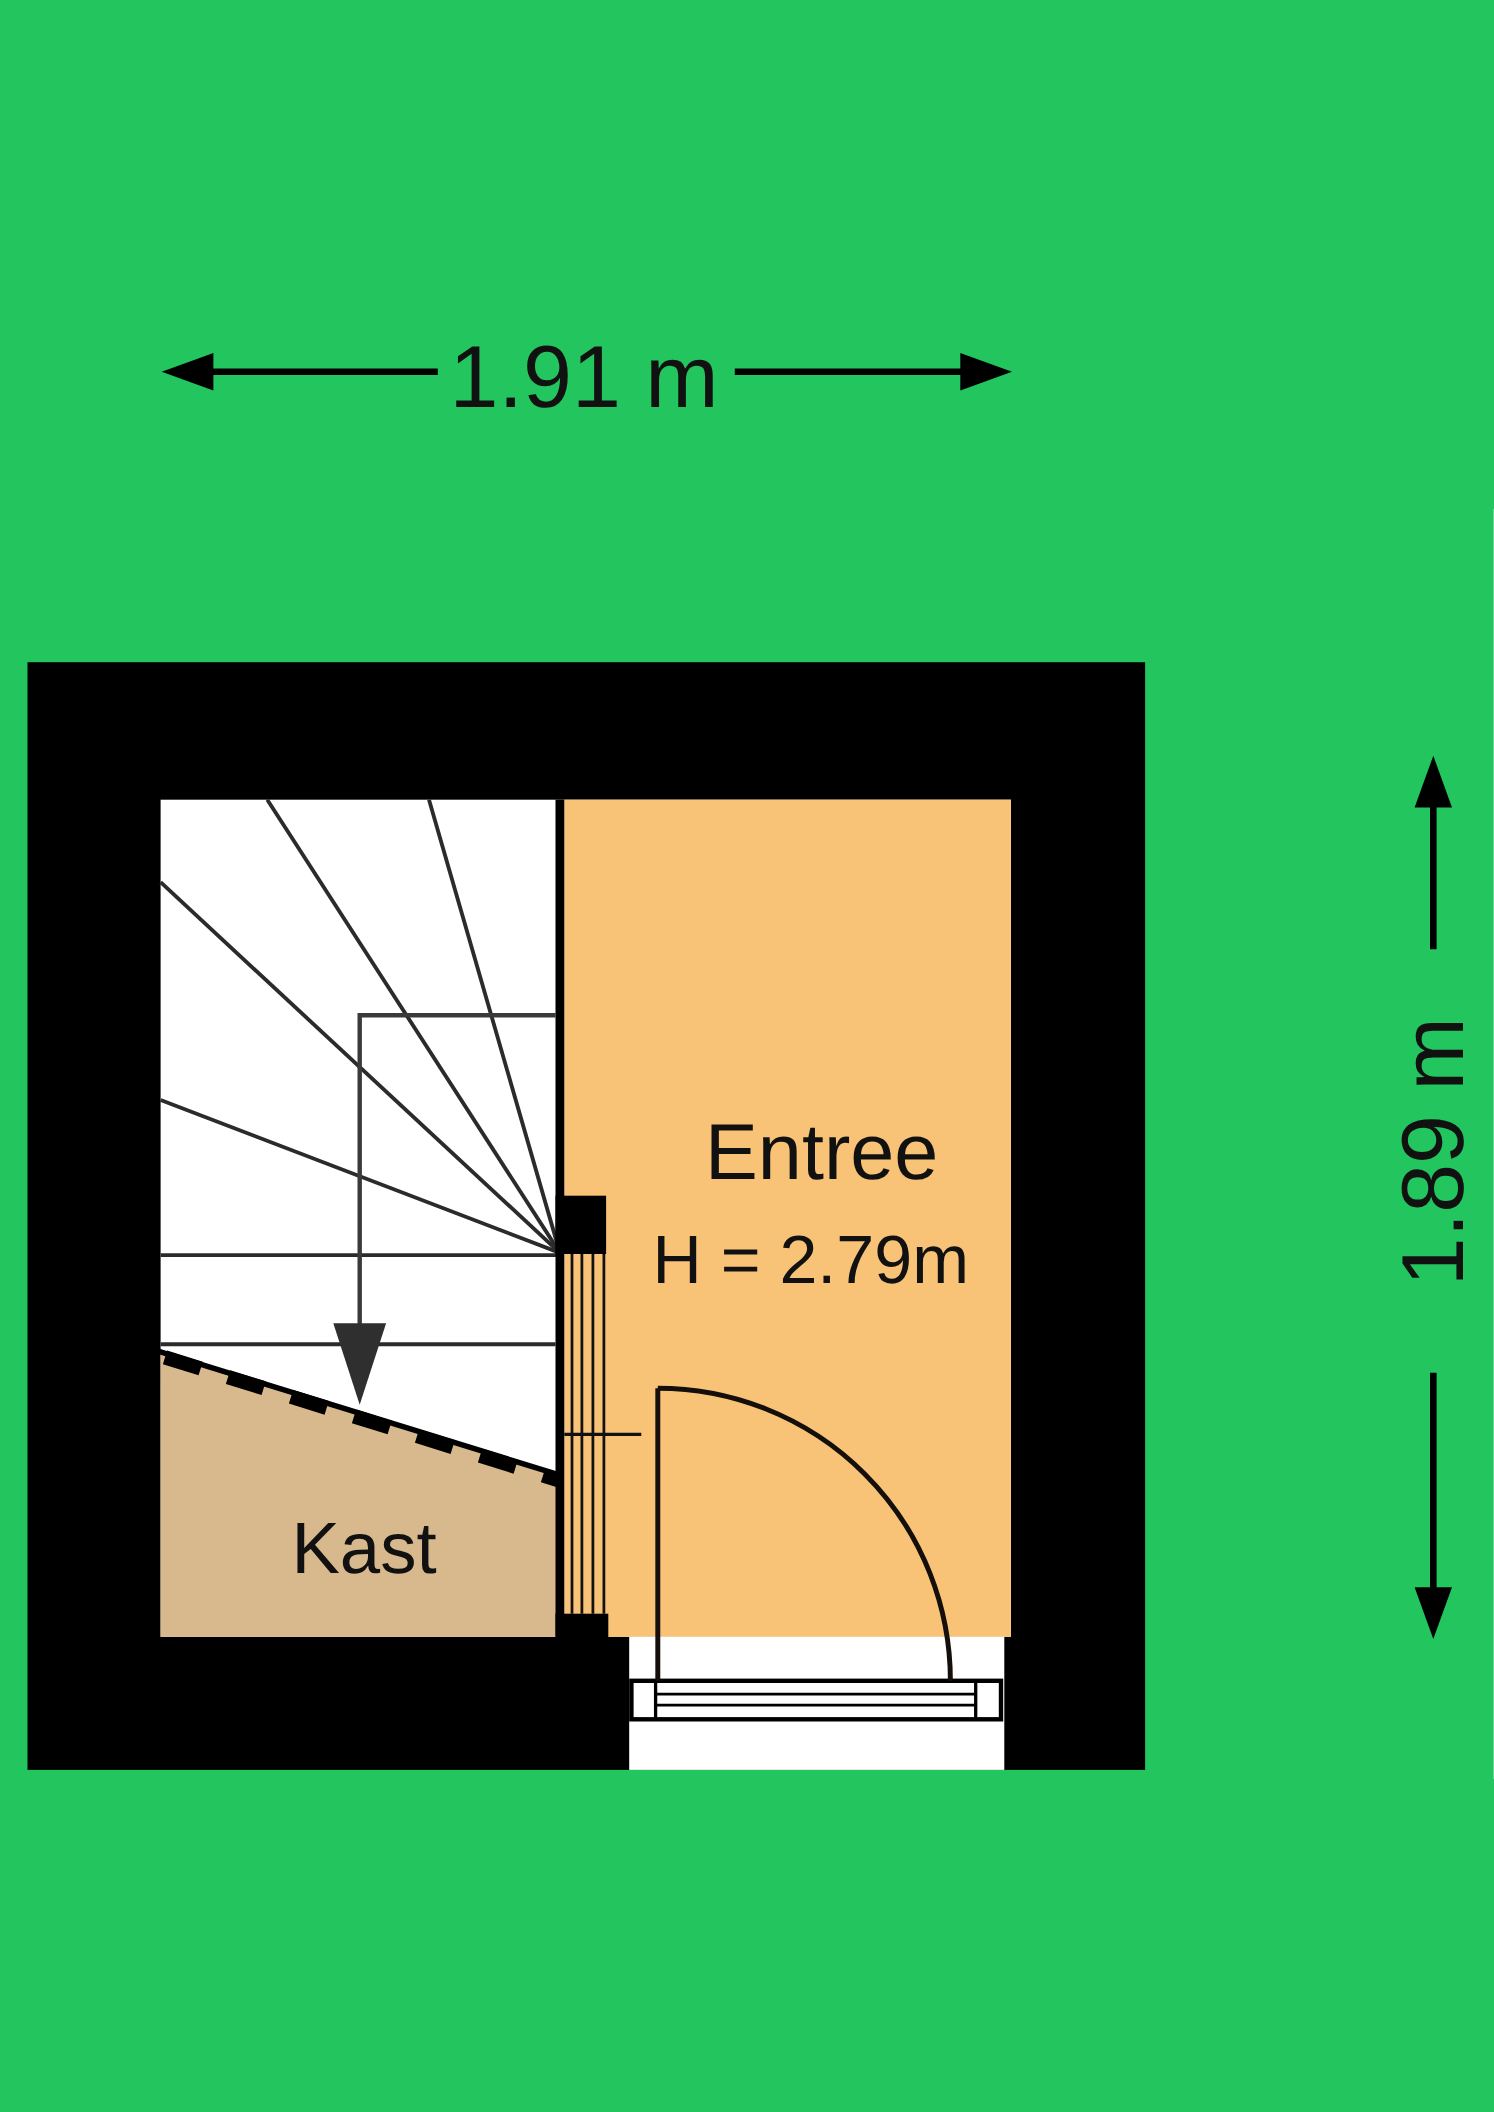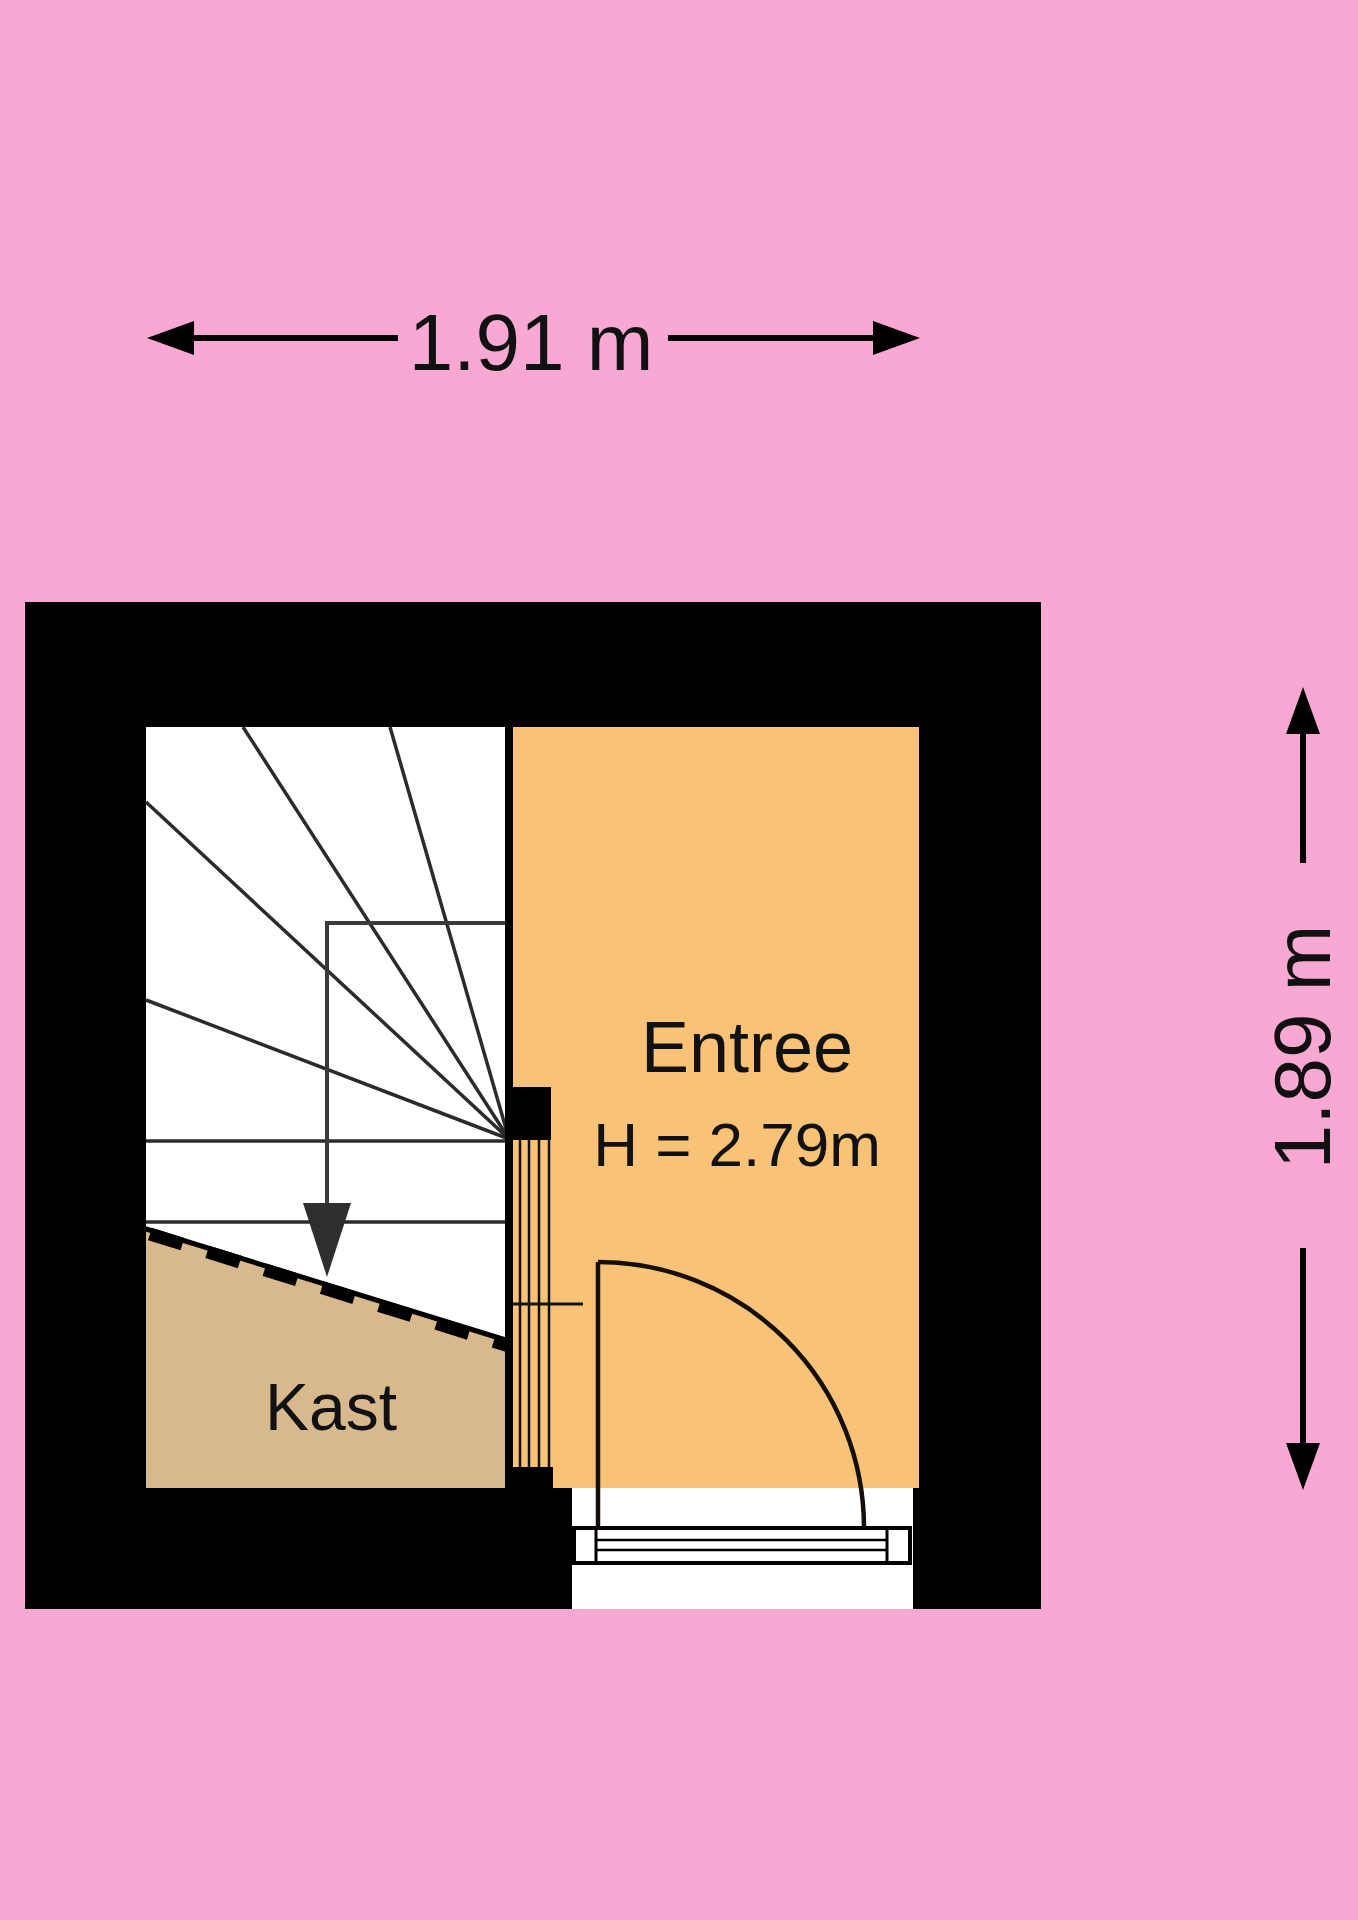--- a/index.html
+++ b/index.html
@@ -4,21 +4,21 @@
 <style>
   html, body {
     margin: 0;
     padding: 0;
     background: #ffffff;
   }
   .canvas {
     position: relative;
     width: 1358px;
     height: 1920px;
-    background: #f9a8d4;
+    background: #22c55e;
     font-family: "Liberation Sans", sans-serif;
     text-align: center;
   }
   svg { display: block; }
   text {
     font-family: "Liberation Sans", sans-serif;
     fill: #111111;
   }
   .dim-label { font-size: 80px; }
   .room-label { font-size: 72px; }

